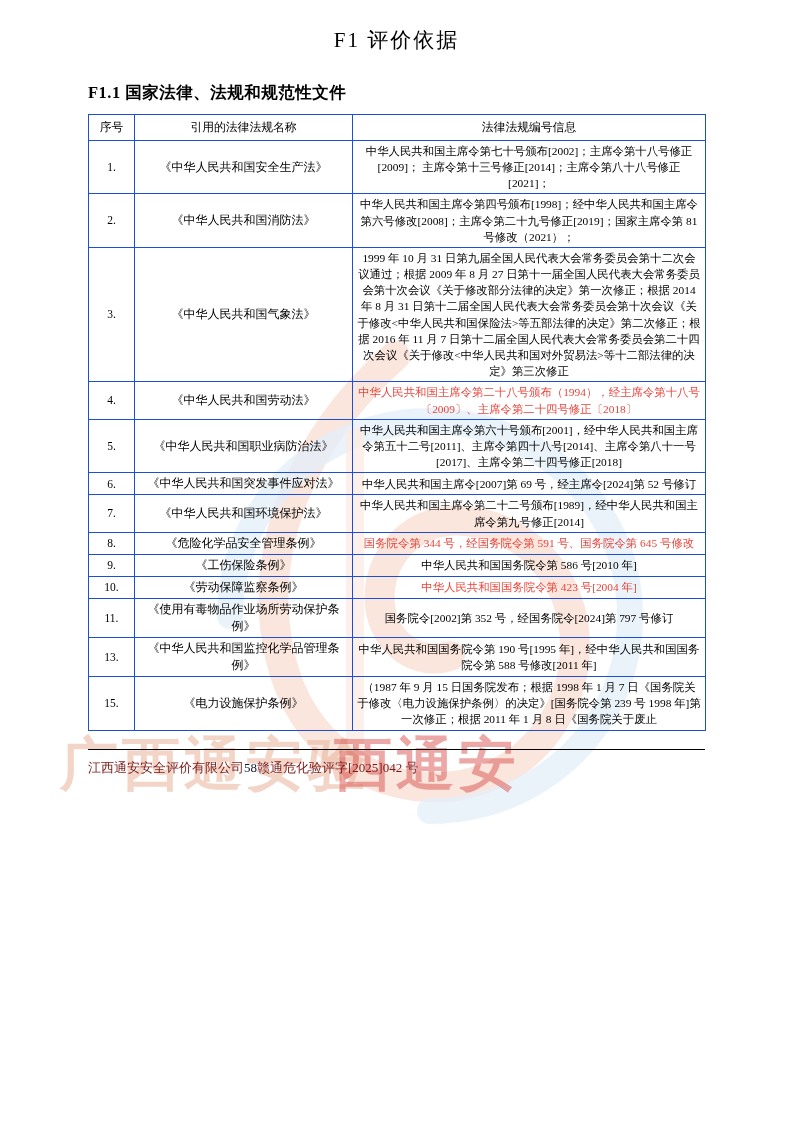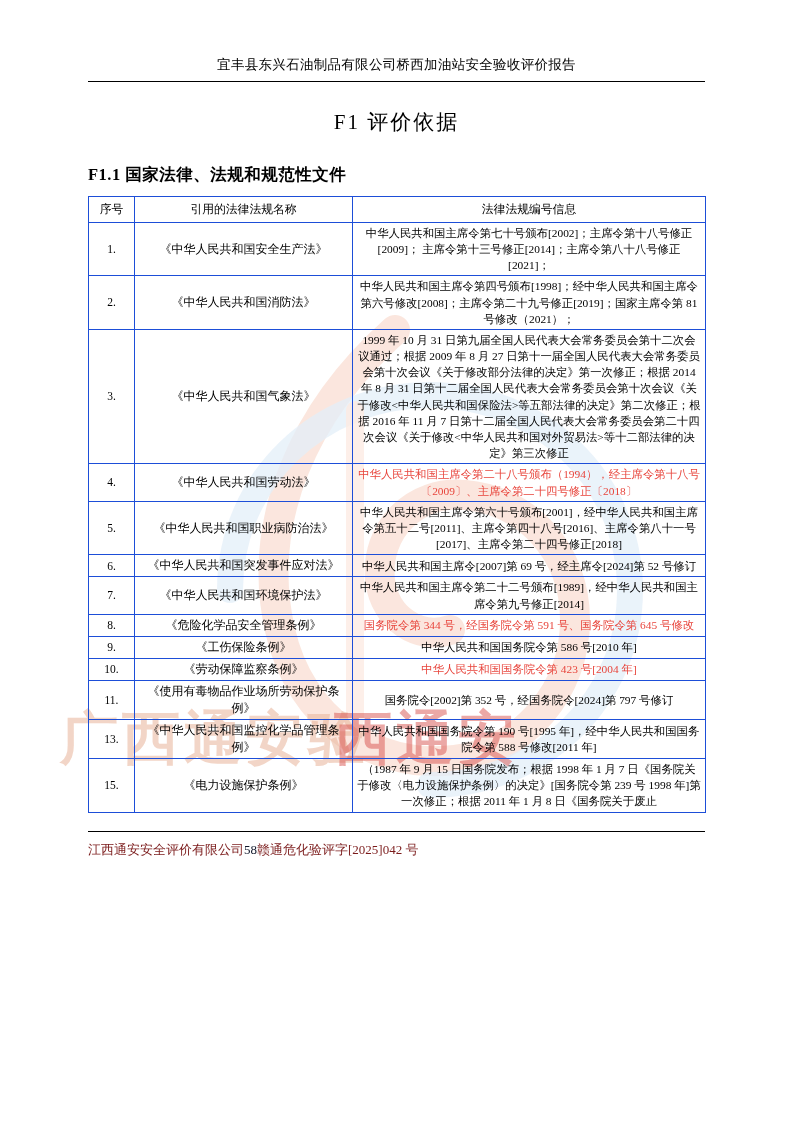--- a/index.html
+++ b/index.html
@@ -139,24 +139,20 @@
         <path d="M175 300 C175 190 265 105 375 105 C485 105 575 190 575 300 C575 410 485 495 375 495" fill="none" stroke="#9fc6e8" stroke-width="26" stroke-linecap="round" opacity="0.75"></path>
         <path d="M300 120 L300 430" stroke="#f4b89b" stroke-width="18" stroke-linecap="round" opacity="0.8"></path>
       </g>
     </svg>
     <div class="wm-text">广西通安验</div>
     <div class="wm-text2">西通安</div>
   </div>
 
   <div class="content">
 
-    <div class="doc-header">
-      <div>宜丰县东兴石油制品有限公司桥西加油站安全验收评价报告</div>
-      <div class="header-rule"></div>
-    </div>
 
     <h1 class="title">F1  评价依据</h1>
     <h2 class="subtitle">F1.1  国家法律、法规和规范性文件</h2>
 
     <table class="laws">
       <colgroup>
           <col class="c1">
           <col class="c2">
           <col class="c3">
         </colgroup>
@@ -184,21 +180,21 @@
           <td class="info">1999 年 10 月 31 日第九届全国人民代表大会常务委员会第十二次会议通过；根据 2009 年 8 月 27 日第十一届全国人民代表大会常务委员会第十次会议《关于修改部分法律的决定》第一次修正；根据 2014 年 8 月 31 日第十二届全国人民代表大会常务委员会第十次会议《关于修改&lt;中华人民共和国保险法&gt;等五部法律的决定》第二次修正；根据 2016 年 11 月 7 日第十二届全国人民代表大会常务委员会第二十四次会议《关于修改&lt;中华人民共和国对外贸易法&gt;等十二部法律的决定》第三次修正</td>
         </tr>
         <tr>
           <td class="num">4.</td>
           <td class="name">《中华人民共和国劳动法》</td>
           <td class="info red">中华人民共和国主席令第二十八号颁布（1994），经主席令第十八号〔2009〕、主席令第二十四号修正〔2018〕</td>
         </tr>
         <tr>
           <td class="num">5.</td>
           <td class="name">《中华人民共和国职业病防治法》</td>
-          <td class="info">中华人民共和国主席令第六十号颁布[2001]，经中华人民共和国主席令第五十二号[2011]、主席令第四十八号[2016]、主席令第八十一号[2017]、主席令第二十四号修正[2018]</td>
+          <td class="info">中华人民共和国主席令第六十号颁布[2001]，经中华人民共和国主席令第五十二号[2011]、主席令第四十八号[2014]、主席令第八十一号[2017]、主席令第二十四号修正[2018]</td>
         </tr>
         <tr>
           <td class="num">6.</td>
           <td class="name">《中华人民共和国突发事件应对法》</td>
           <td class="info ctr">中华人民共和国主席令[2007]第 69 号，经主席令[2024]第 52 号修订</td>
         </tr>
         <tr>
           <td class="num">7.</td>
           <td class="name">《中华人民共和国环境保护法》</td>
           <td class="info ctr">中华人民共和国主席令第二十二号颁布[1989]，经中华人民共和国主席令第九号修正[2014]</td>

